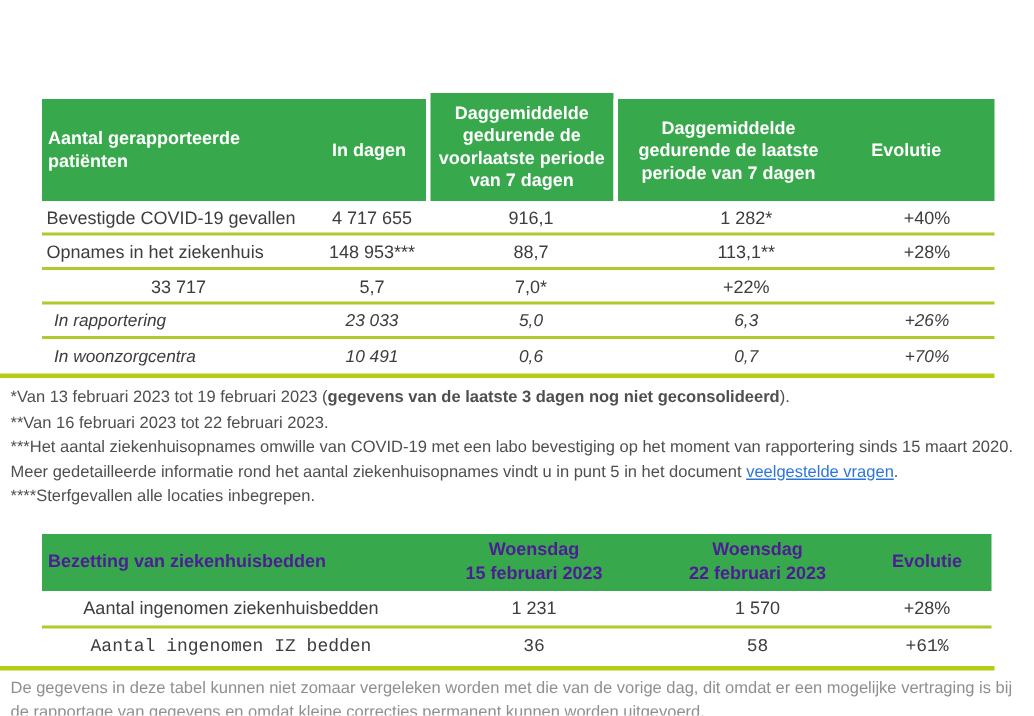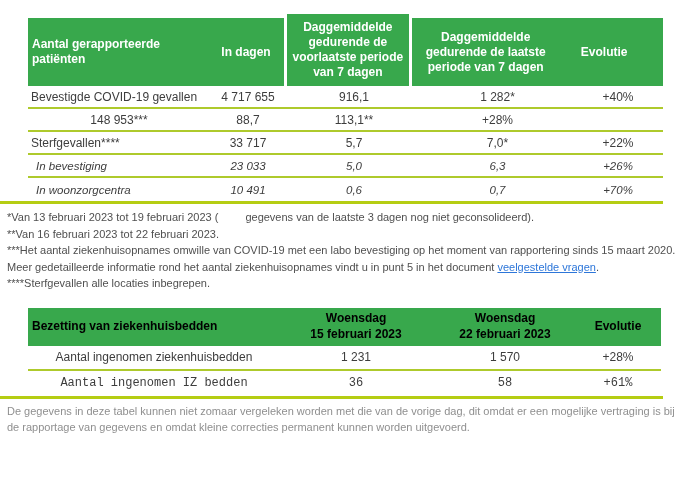--- a/index.html
+++ b/index.html
@@ -17,44 +17,44 @@
   .page{width:677px;margin-left:7px;padding-top:18px;}
 
   
   .tbl1{width:635px;margin-left:21px;}
   .t1-header{display:flex;align-items:flex-end;}
   .hblock{background:var(--green);color:#fff;font-weight:bold;font-size:12px;line-height:1.25;height:68px;display:flex;align-items:center;}
   .hblock.raised{height:72px;margin-top:-4px;}
   .gap{width:3px;height:68px;background:#fff;flex:0 0 3px;}
   .hA{width:256px;}
   .hB{width:136px;justify-content:center;text-align:center;padding:15px 4px;}
-  .hC{width:283px;}
+  .hC{width:283px;margin-top:48px;}
   .hA .c1{width:180px;padding-left:4px;}
   .hA .c2{width:76px;text-align:center;}
   .hC .c4{width:148px;text-align:center;padding:0 4px;}
   .hC .c5{width:89px;text-align:center;}
 
   .t1-row{display:grid;grid-template-columns:182px 76px 136px 151px 90px;align-items:center;height:23px;border-bottom:2px solid var(--olive);font-size:12px;}
   .t1-row .lbl{padding-left:3px;text-align:left;}
   .t1-row div{text-align:center;}
   .t1-row.italic{font-style:italic;font-size:11.5px;}
   .t1-row.italic .lbl{padding-left:8px;}
   .t1-row:last-child{border-bottom:none;}
 
   .full-line{width:677px;margin-left:0;height:3px;background:var(--olive-thick);}
   .tbl-wrap .full-line{margin-left:-21px;}
 
   
   .footnotes{margin-top:5px;font-size:11px;line-height:1.5;color:var(--foot);width:676px;}
   .footnotes a{color:var(--link);text-decoration:underline;}
-  .footnotes b{font-weight:normal;margin-left:27px;}
+  .footnotes b{font-weight:bold;}
 
   
   .tbl2{width:633px;margin-left:21px;margin-top:16px;}
-  .t2-header{display:grid;grid-template-columns:249px 158px 140px 86px;background:var(--green);color:#000000;font-weight:bold;font-size:12px;line-height:1.3;height:38px;align-items:center;}
+  .t2-header{display:grid;grid-template-columns:249px 158px 140px 86px;background:var(--green);color:#4c1d95;font-weight:bold;font-size:12px;line-height:1.3;height:38px;align-items:center;}
   .t2-header .c1{padding-left:4px;}
   .t2-header .cc{text-align:center;}
   .t2-row{display:grid;grid-template-columns:249px 158px 140px 86px;align-items:center;height:25px;font-size:12px;border-bottom:2px solid var(--olive);}
   .t2-row .lbl{padding-left:3px;}
   .t2-row div{text-align:center;}
   .t2-row:last-child{border-bottom:none;font-family:Liberation Mono, monospace;}
 
   .footer-note{margin-top:4px;font-size:11px;line-height:1.5;color:var(--muted);width:677px;}
 </style>
 </head>
@@ -79,34 +79,34 @@
       </div>
 
       <div class="t1-row">
         <div class="lbl">Bevestigde COVID-19 gevallen</div>
         <div>4 717 655</div>
         <div>916,1</div>
         <div>1 282*</div>
         <div>+40%</div>
       </div>
       <div class="t1-row">
+        <div class="lbl">Opnames in het ziekenhuis</div>
         <div>148 953***</div>
         <div>88,7</div>
         <div>113,1**</div>
         <div>+28%</div>
       </div>
       <div class="t1-row">
-        <div class="lbl">Sterfgevallen****</div>
         <div>33 717</div>
         <div>5,7</div>
         <div>7,0*</div>
         <div>+22%</div>
       </div>
       <div class="t1-row italic">
-        <div class="lbl">In bevestiging</div>
+        <div class="lbl">In rapportering</div>
         <div>23 033</div>
         <div>5,0</div>
         <div>6,3</div>
         <div>+26%</div>
       </div>
       <div class="t1-row italic">
         <div class="lbl">In woonzorgcentra</div>
         <div>10 491</div>
         <div>0,6</div>
         <div>0,7</div>

